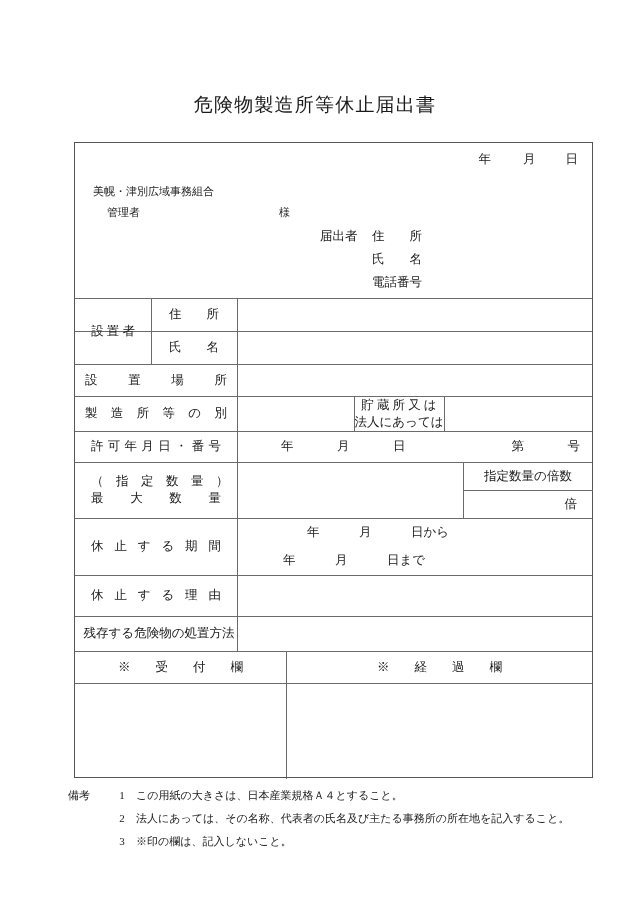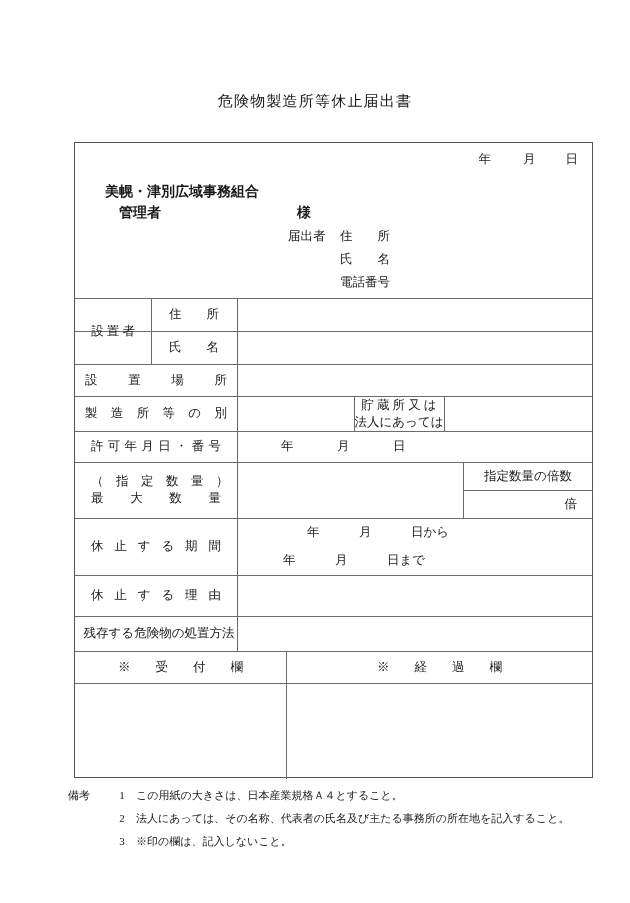--- a/index.html
+++ b/index.html
@@ -32,21 +32,21 @@
     font-size: 12.5px;
     letter-spacing: .2px;
     white-space: nowrap;
   }
   .doc-title {
     position: absolute;
     left: 0;
     top: 92px;
     width: 630px;
     text-align: center;
-    font-size: 15px;
+    font-size: 19px;
     letter-spacing: 1.2px;
   }
 
   
   .tbl {
     position: absolute;
     left: 74px;
     top: 142px;
     width: 519px;
     height: 636px;
@@ -77,26 +77,25 @@
     top: 8px;
     font-size: 12.5px;
     white-space: nowrap;
   }
   .date-line span { display: inline-block; }
   .sp-l { width: 32px; }
   .sp-m { width: 30px; }
 
   .addressee {
     position: absolute;
-    left: 30px;
+    left: 18px;
     top: 38px;
-    font-size: 14px;
+    font-size: 11px;
     line-height: 21px;
     white-space: nowrap;
-    font-weight: bold;
   }
   .addressee .line2 {
     padding-left: 14px;
   }
   .addressee .sama {
     display: inline-block;
     width: 150px;
     text-align: right;
   }
 
@@ -104,20 +103,21 @@
     position: absolute;
     left: 213px;
     top: 82px;
     font-size: 12.5px;
     line-height: 23px;
     white-space: nowrap;
   }
   .applicant .lbl {
     display: inline-block;
     width: 52px;
+    margin-left: 32px;
   }
   .applicant .fld {
     display: inline-block;
     width: 66px;
   }
 
   
   .cell {
     position: absolute;
     box-sizing: border-box;
@@ -258,20 +258,23 @@
     </div>
     <div class="val" style="left:369px; top:253px; width:149px; height:35px"></div>
 
     <div class="cell lab" style="left:0; top:288px; width:162px; height:31px">
       <span class="spread spread-narrow">許 可 年 月 日 ・ 番 号</span>
     </div>
     <div class="val" style="left:162px; top:288px; width:356px; height:31px">
       <span class="ymd" style="padding-left:44px">
         <span class="g1">年</span><span class="g1">月</span><span>日</span>
       </span>
+      <span class="ymd" style="padding-left:106px">
+        <span class="g1">第</span><span>号</span>
+      </span>
     </div>
 
     <div class="cell lab multi" style="left:0; top:319px; width:162px; height:56px">
       <span class="spread spread-narrow">（　指　定　数　量　）</span>
       <span class="spread spread-narrow">最　　大　　数　　量</span>
     </div>
     <div class="val" style="left:162px; top:319px; width:226px; height:56px"></div>
     <div class="cell lab" style="left:388px; top:319px; width:130px; height:28px">
       <span>指定数量の倍数</span>
     </div>

